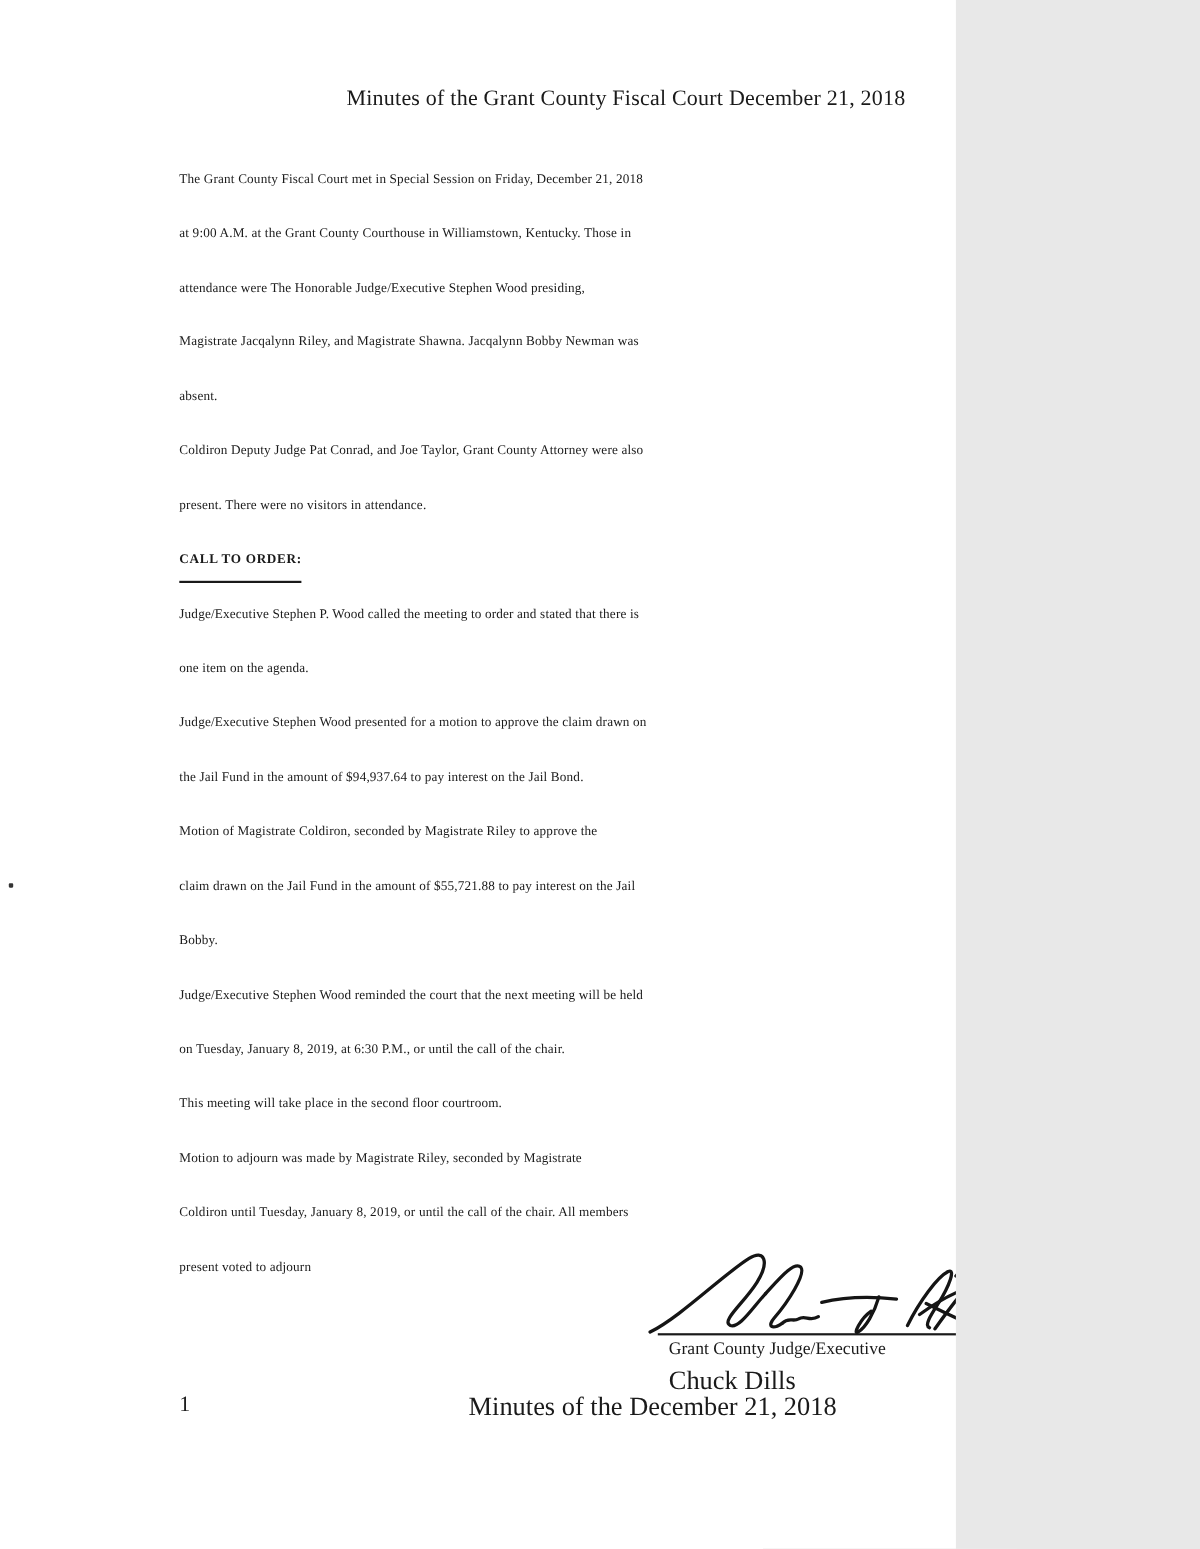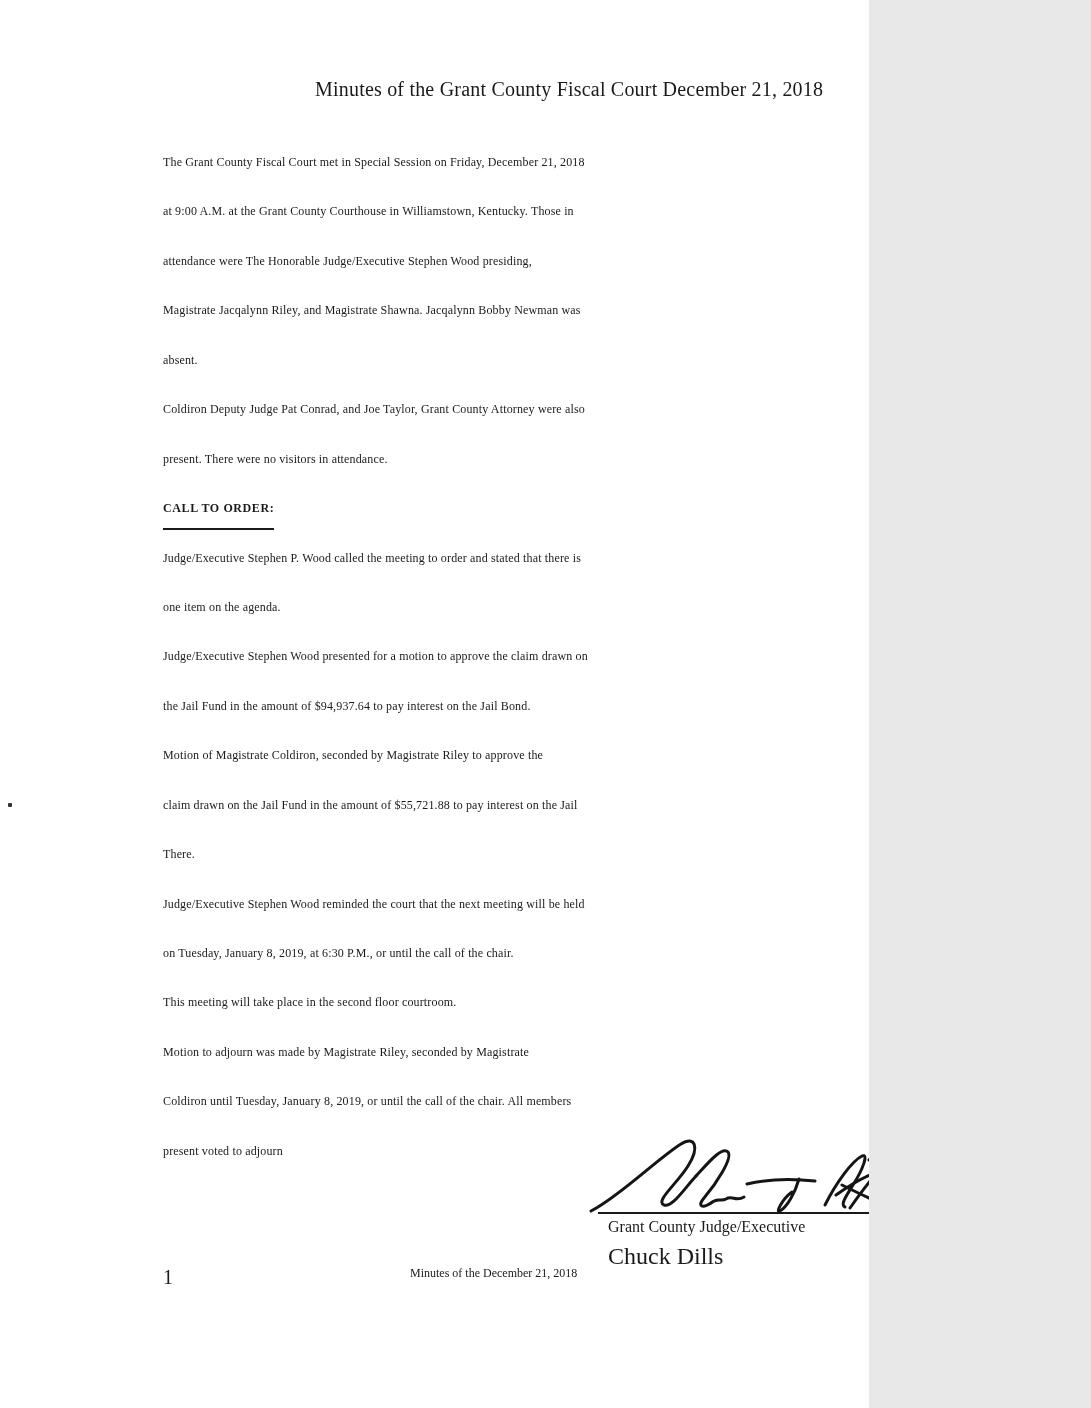--- a/index.html
+++ b/index.html
@@ -51,22 +51,22 @@
   }
   .signatory-name{
     position:absolute;left:28px;top:108px;
     font-size:24px;white-space:nowrap;
   }
   .page-number{
     position:absolute;left:163px;top:1266px;
     font-size:20px;
   }
   .footer-text{
-    position:absolute;left:410px;top:1266px;
-    font-size:12px;white-space:nowrap;
+    position:absolute;left:426px;top:1266px;
+    font-size:24px;white-space:nowrap;
   }
   
   .artifact{position:absolute;left:1082px;width:0;}
   .artifact.solid{border-left:2px solid #101010;}
   .artifact.dashed{border-left:2px dashed #101010;}
   .artifact.dotted{border-left:2px dotted #101010;}
   .artifact-dot{
     position:absolute;left:8px;top:803px;width:4px;height:4px;
     background:#101010;border-radius:1px;opacity:.85;
   }
@@ -86,21 +86,21 @@
     <div class="body-line">absent.</div>
     <div class="body-line">Coldiron Deputy Judge Pat Conrad, and Joe Taylor, Grant County Attorney were also</div>
     <div class="body-line">present. There were no visitors in attendance.</div>
     <div class="body-line heading"><span>CALL TO ORDER:</span></div>
     <div class="body-line">Judge/Executive Stephen P. Wood called the meeting to order and stated that there is</div>
     <div class="body-line">one item on the agenda.</div>
     <div class="body-line">Judge/Executive Stephen Wood presented for a motion to approve the claim drawn on</div>
     <div class="body-line">the Jail Fund in the amount of $94,937.64 to pay interest on the Jail Bond.</div>
     <div class="body-line">Motion of Magistrate Coldiron, seconded by Magistrate Riley to approve the</div>
     <div class="body-line">claim drawn on the Jail Fund in the amount of $55,721.88 to pay interest on the Jail</div>
-    <div class="body-line">There.</div>
+    <div class="body-line">Bobby.</div>
     <div class="body-line">Judge/Executive Stephen Wood reminded the court that the next meeting will be held</div>
     <div class="body-line">on Tuesday, January 8, 2019, at 6:30 P.M., or until the call of the chair.</div>
     <div class="body-line">This meeting will take place in the second floor courtroom.</div>
     <div class="body-line">Motion to adjourn was made by Magistrate Riley, seconded by Magistrate</div>
     <div class="body-line">Coldiron until Tuesday, January 8, 2019, or until the call of the chair. All members</div>
     <div class="body-line">present voted to adjourn</div>
   </div>
 
   <div class="signature-block">
     <svg class="signature-svg" width="310" height="80" viewBox="0 0 310 80" fill="none">

